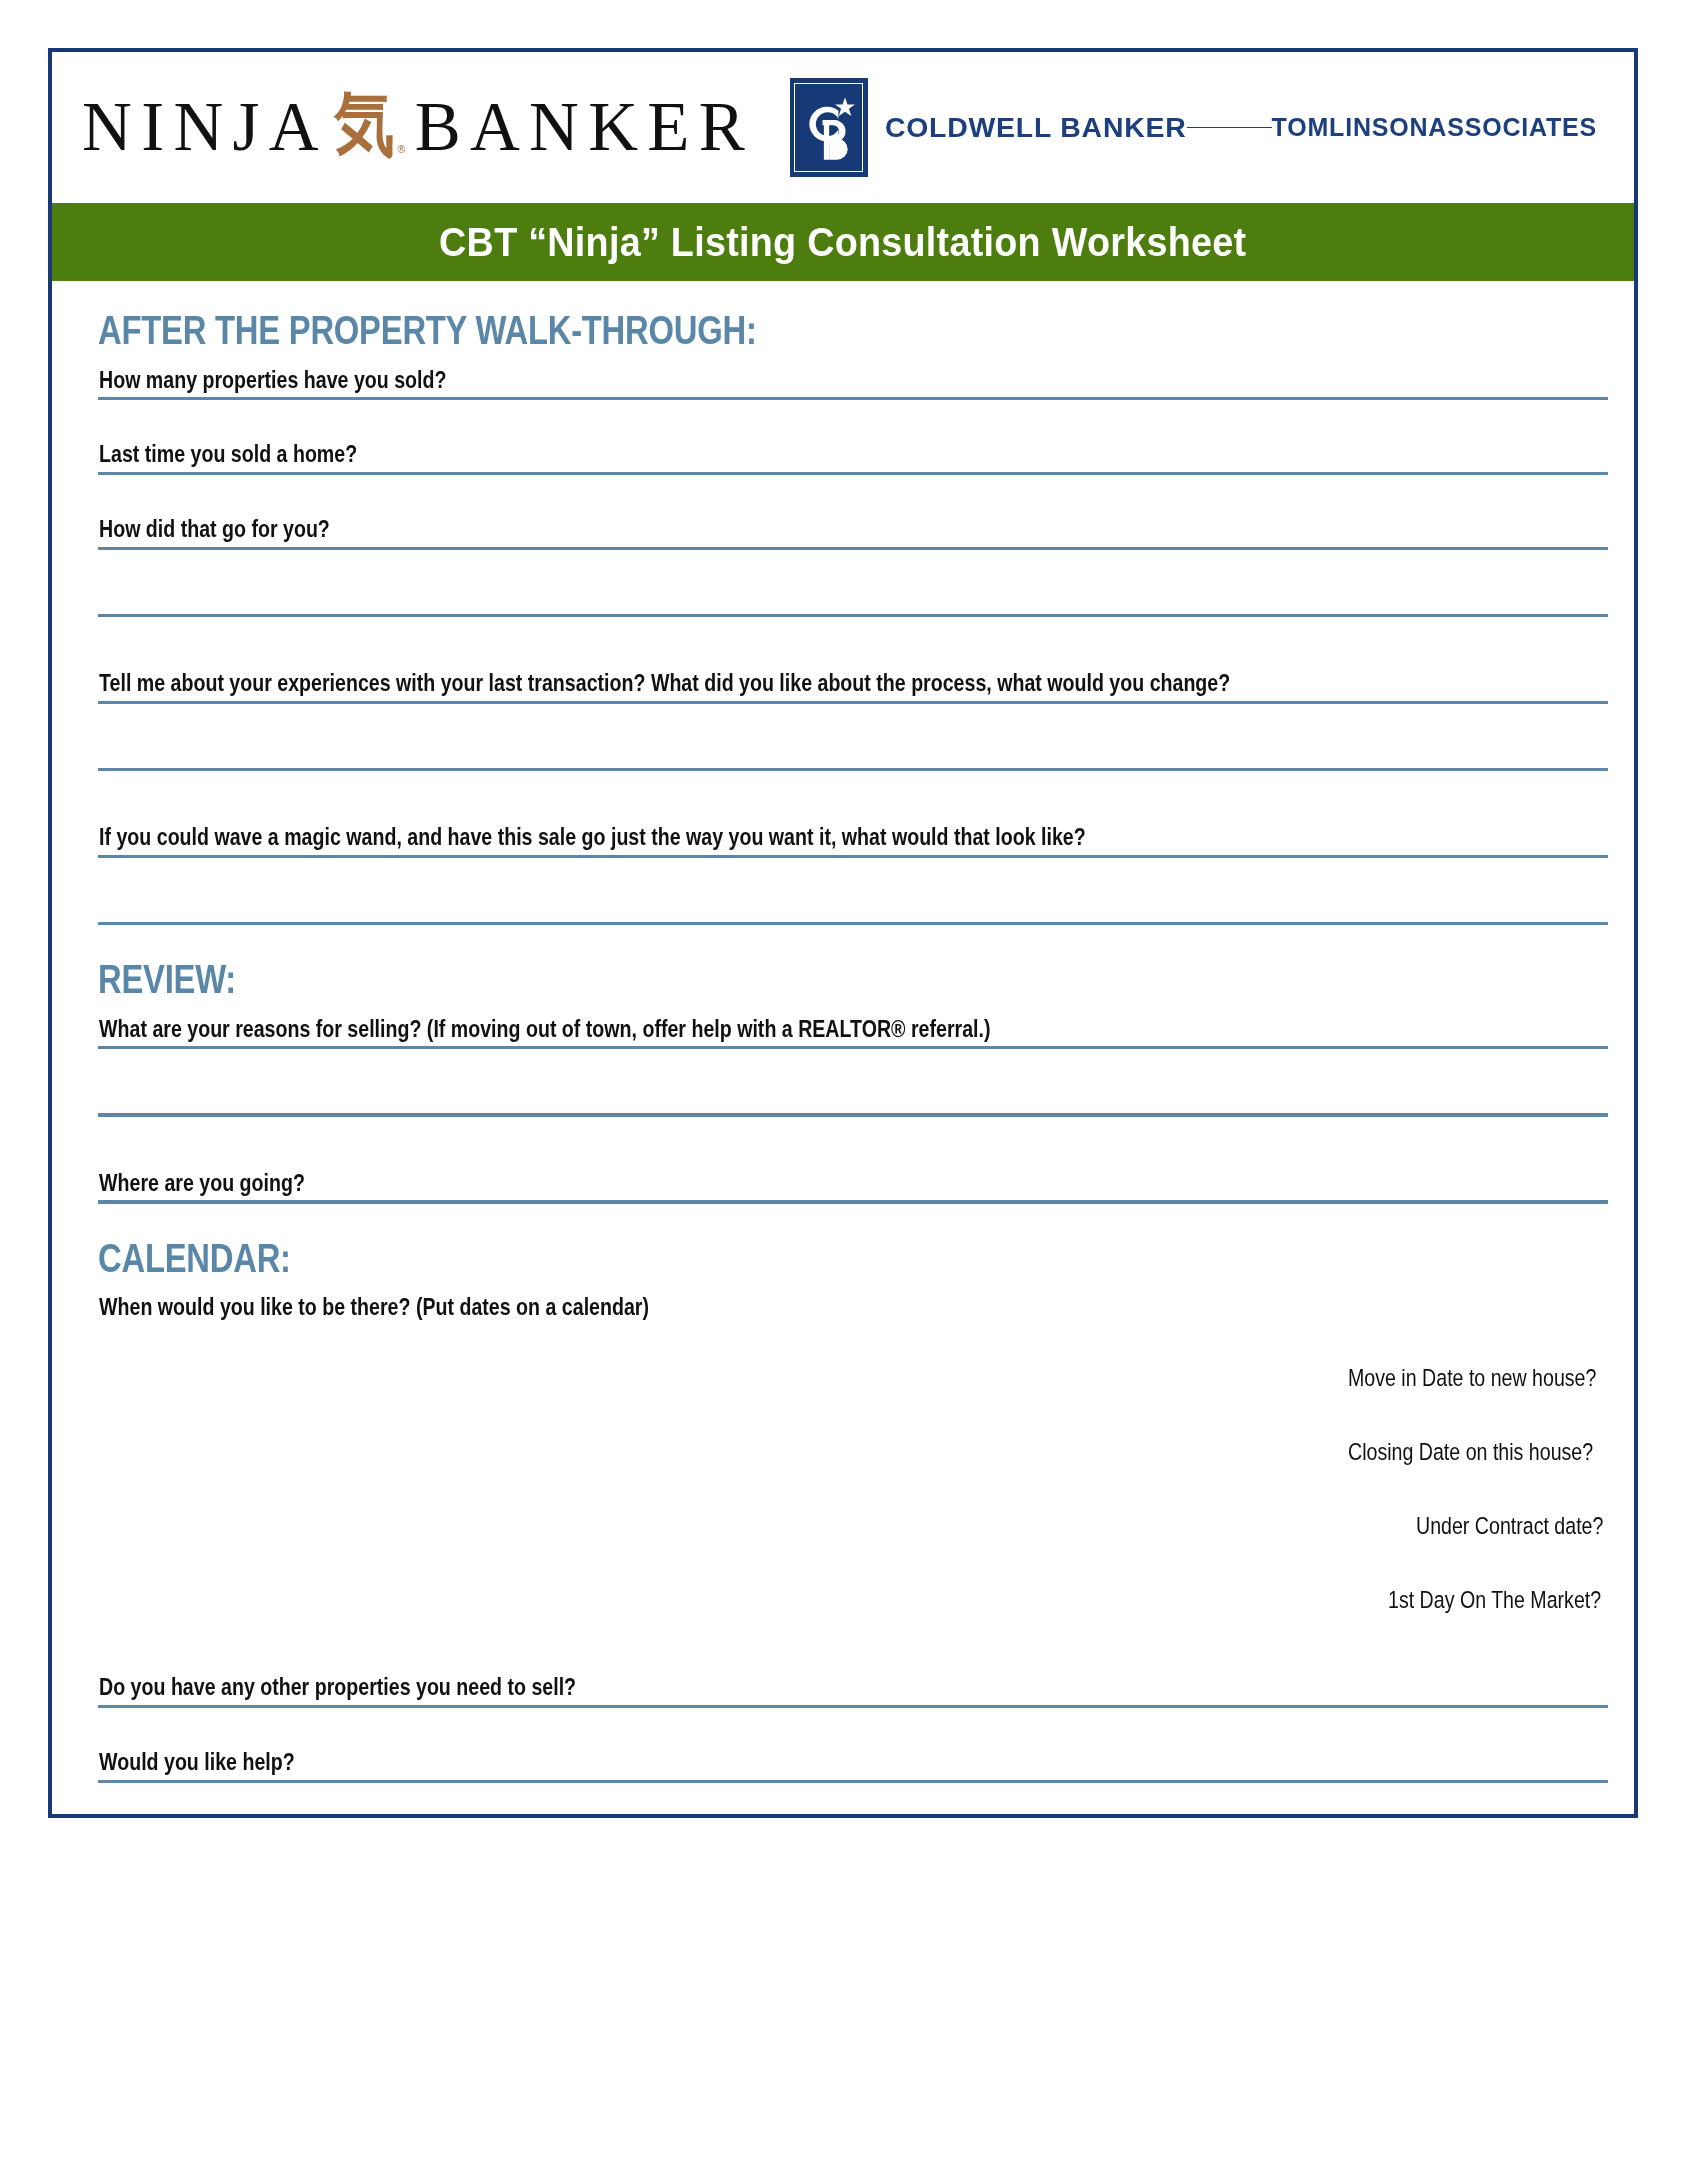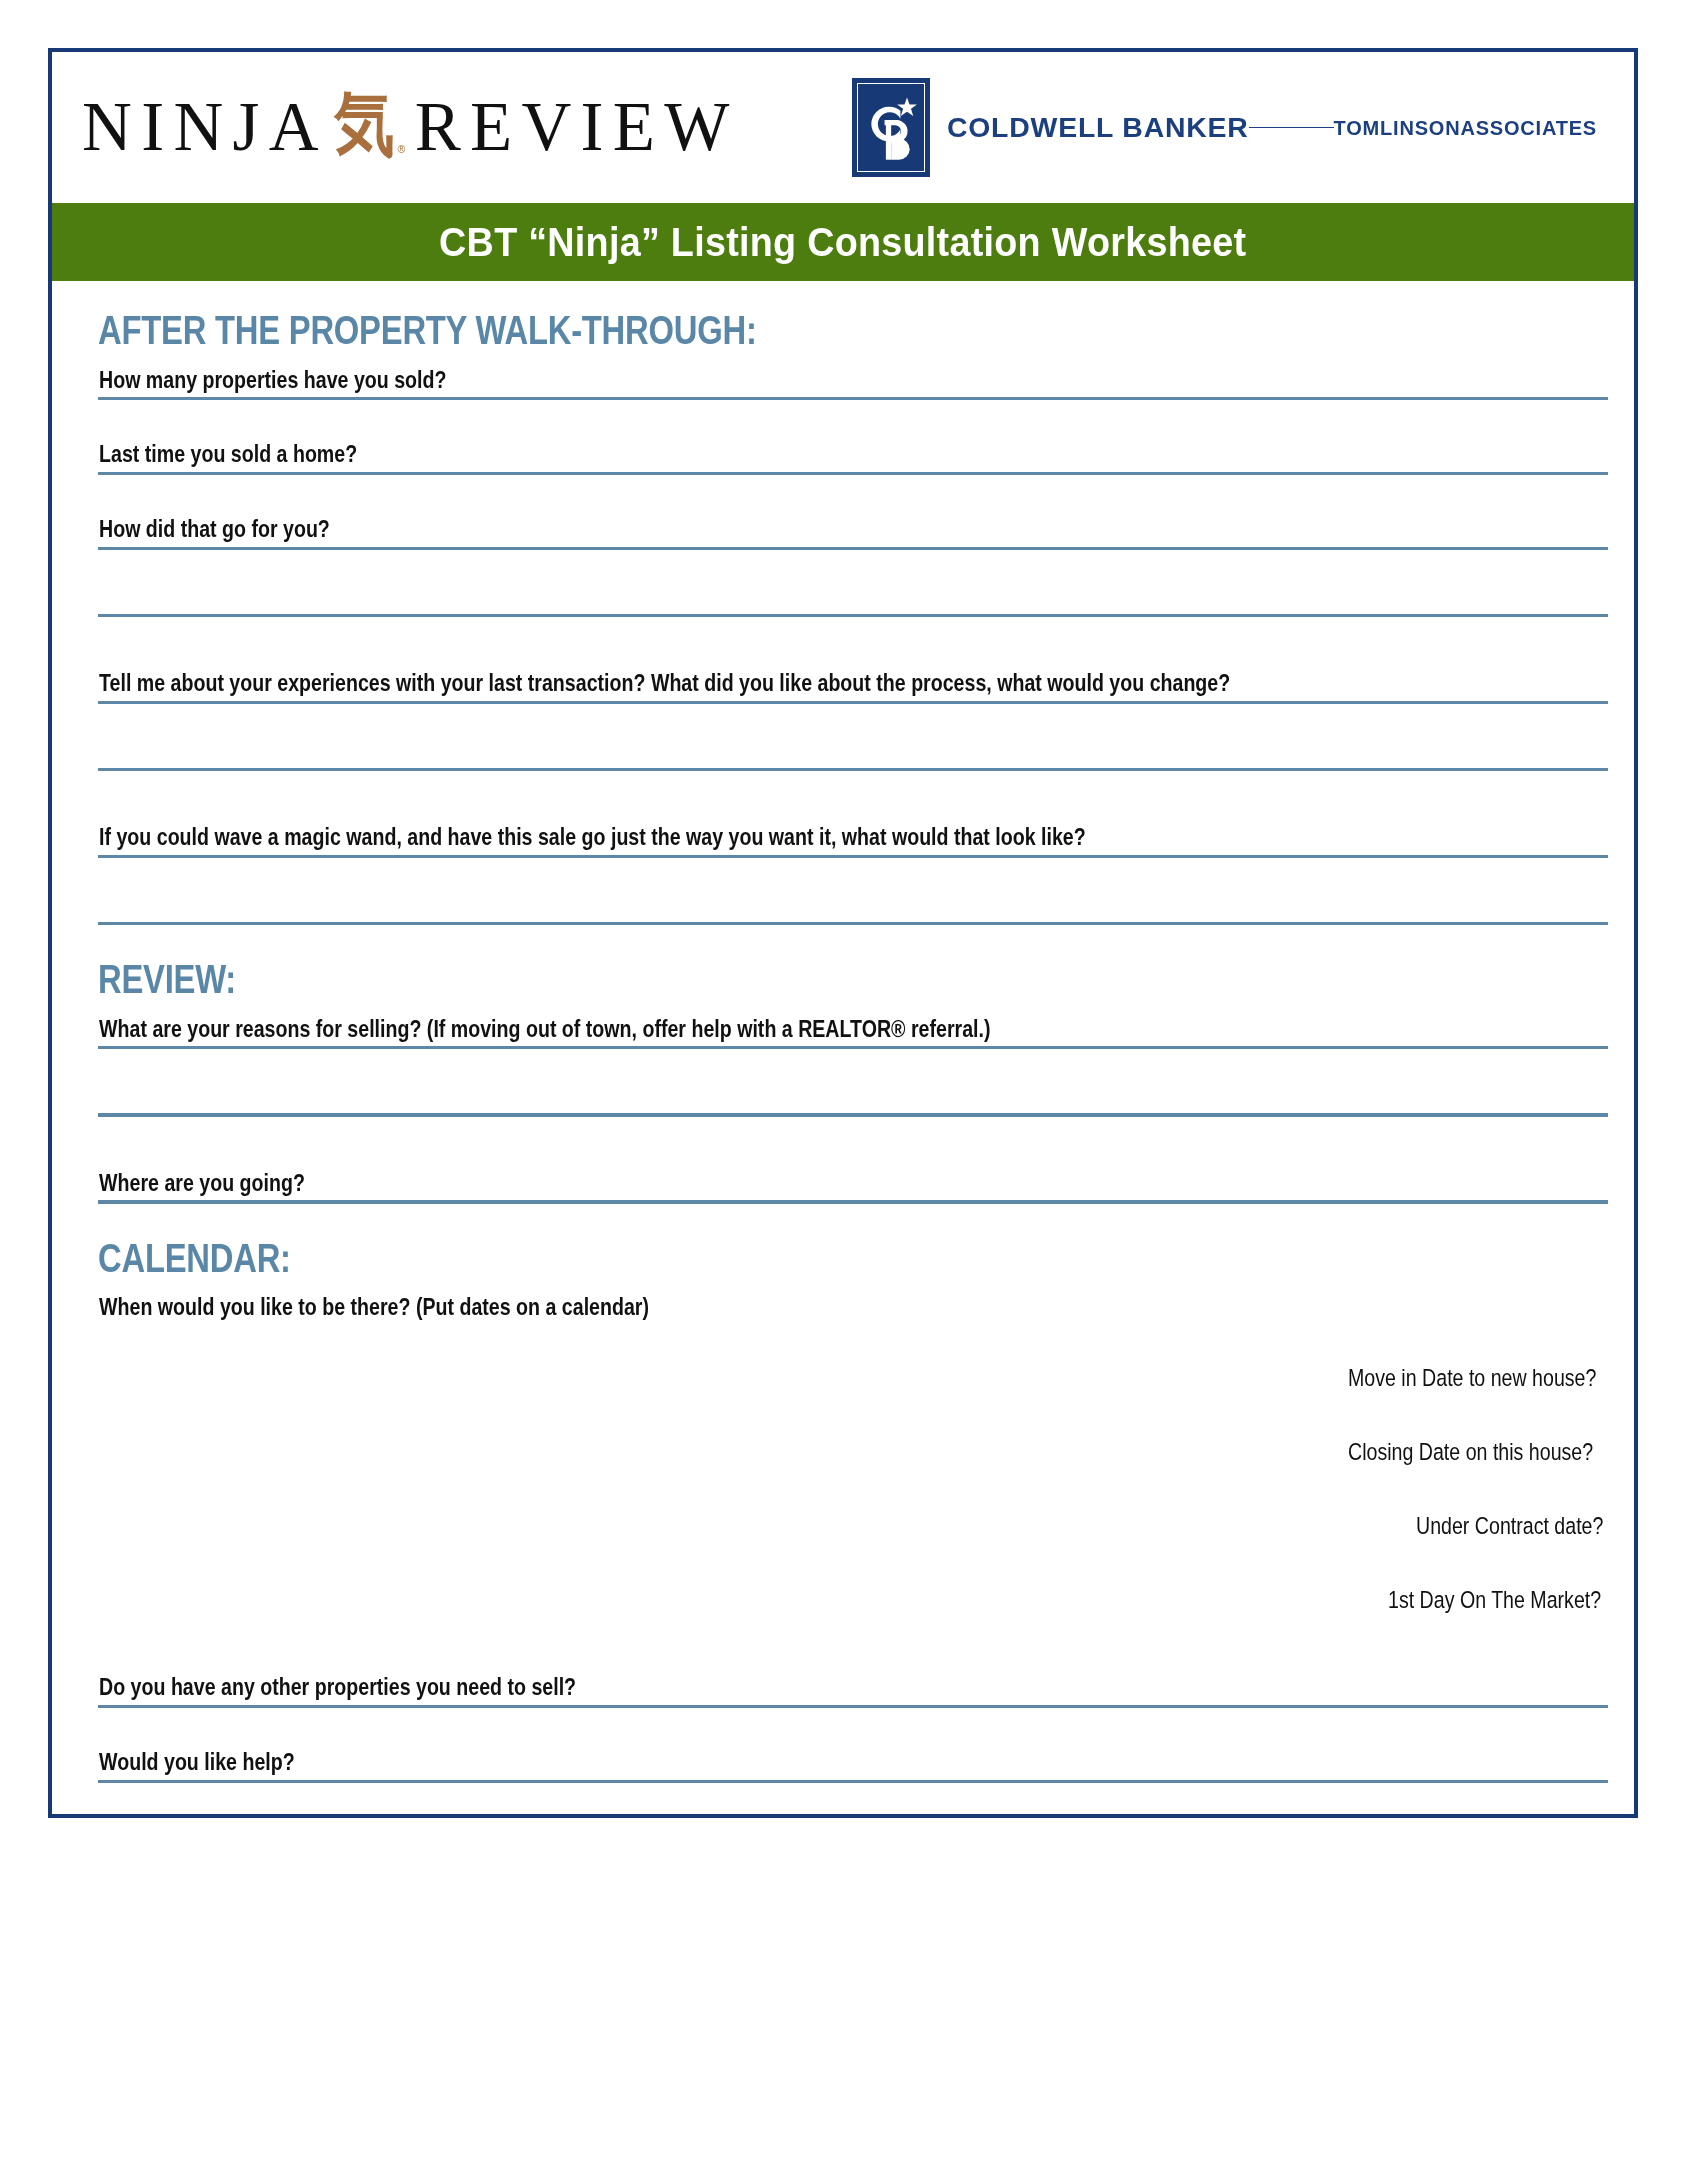--- a/index.html
+++ b/index.html
@@ -108,21 +108,21 @@
     line-height: 1.05;
     white-space: nowrap;
   }
   .cb-rule {
     width: 85px;
     height: 1.3px;
     background: #1C3F7F;
     margin: 4.6px 0 4px 0;
   }
   .cb-sub {
-    font-size: 20px;
+    font-size: 25px;
     font-weight: 700;
     letter-spacing: 0.8px;
     line-height: 1.1;
     text-align: center;
     white-space: nowrap;
   }
 
   
   .title-band {
     background: #4d7c0f;
@@ -215,21 +215,21 @@
 <body>
 
 <div class="page">
 
   <div class="logo-band">
 
     <div class="ninja-logo">
       <span class="ninja-word">NINJA</span>
       <span class="ninja-kanji">気</span>
       <span class="ninja-reg">®</span>
-      <span class="ninja-word">REVIEW</span>
+      <span class="ninja-word">BANKER</span>
     </div>
 
     <div class="cb-logo">
       <div class="cb-mark">
         <div class="cb-mark-inner">
           <svg width="57" height="74" viewBox="0 0 86 112">
             <g fill="#ffffff">
               <path d="M40 24 A26 26 0 1 0 40 76 A26 26 0 0 0 58 68 L58 58 A18 18 0 1 1 58 42 L58 30 A26 26 0 0 0 40 24 Z"></path>
               <path d="M34 44 L34 52 L50 52 A9 9 0 0 1 50 70 L42 70 L42 78 L52 78 A17 17 0 0 0 60 46 A15 15 0 0 0 50 44 Z"></path>
               <path d="M36 46 L36 104 L44 104 L44 46 Z"></path>

